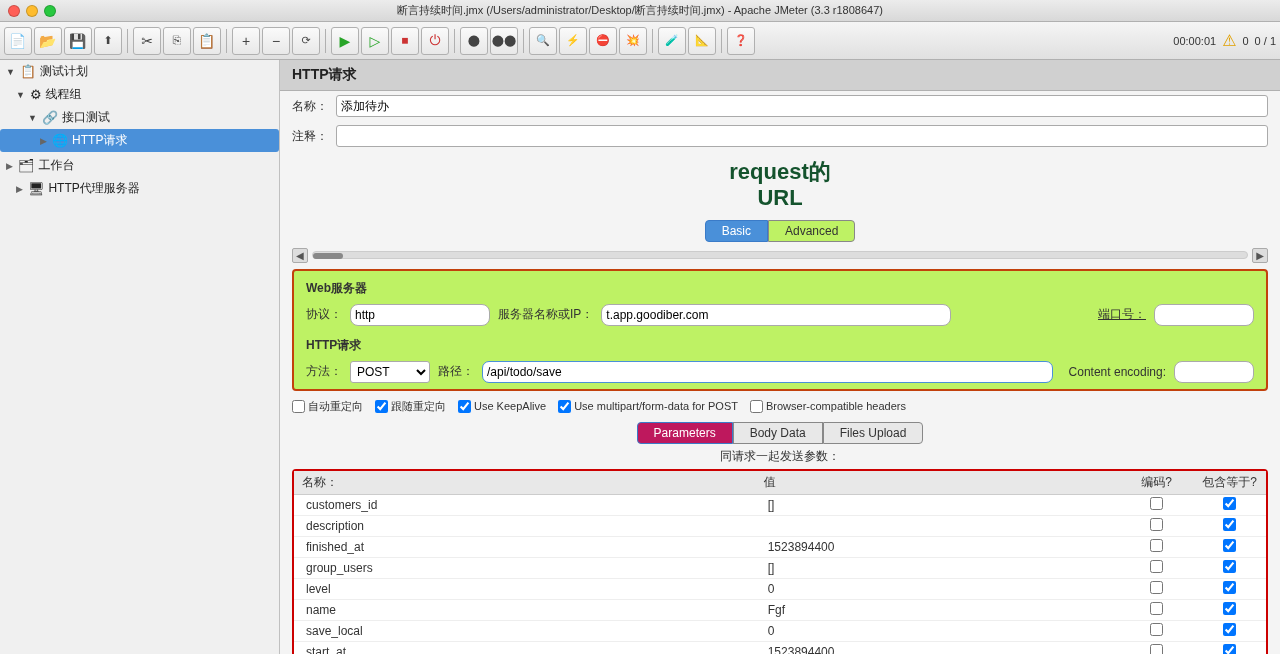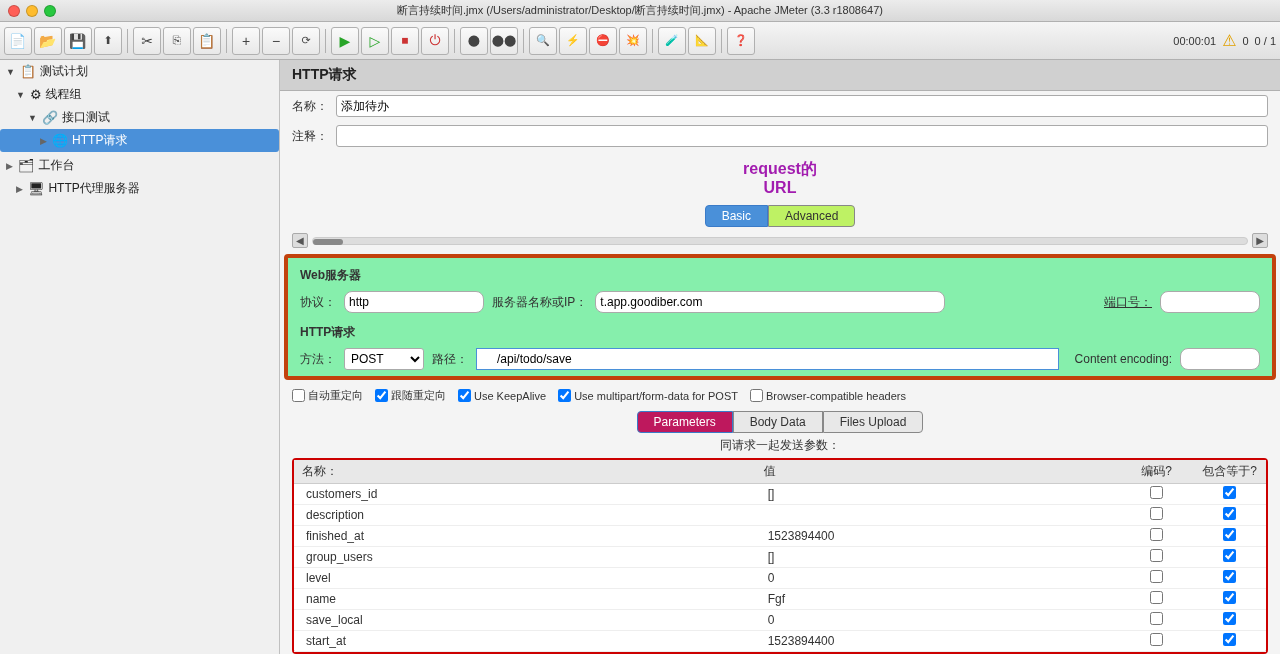--- a/index.html
+++ b/index.html
@@ -168,24 +168,24 @@
     .tab-btn.active {
       background: #4a90d9;
       color: white;
       border-color: #3a7bc8;
     }
     .tab-btn:first-child { border-radius: 4px 0 0 4px; }
     .tab-btn:last-child { border-radius: 0 4px 4px 0; }
 
     
     .red-box {
-      border: 4px solid #c2410c;
+      border: 2px solid #c2410c;
       border-radius: 4px;
-      margin: 4px 4px;
-      background: #86efac;
+      margin: 4px 12px;
+      background: #bef264;
     }
     .red-box-inner {
       padding: 4px 6px;
     }
 
     
     .section-header {
       font-size: 12px;
       font-weight: bold;
       color: #333;
@@ -208,22 +208,22 @@
     }
     .server-input { width: 140px; }
     .ip-input { width: 350px; }
     .port-label { margin-left: auto; text-decoration: underline; }
     .port-input { width: 100px; }
 
     .path-input {
       flex: 1;
       height: 22px;
       border: 1px solid #4a90d9;
-      border-radius: 0;
-      padding: 0 20px;
+      border-radius: 7px;
+      padding: 0 4px;
       font-size: 12px;
       background: white;
     }
 
     .method-select {
       height: 22px;
       border: 1px solid #aaa;
       border-radius: 3px;
       font-size: 12px;
       background: white;
@@ -309,23 +309,23 @@
     .param-table .val-col { width: 300px; }
     .param-table .enc-col { width: 60px; text-align: center; }
     .param-table .inc-col { width: 60px; text-align: center; }
 
     
     .url-annotation {
       text-align: center;
       padding: 8px 0 2px;
     }
     .url-annotation-text {
-      font-size: 16px;
+      font-size: 22px;
       font-weight: bold;
-      color: #a21caf;
+      color: #14532d;
       line-height: 1.2;
     }
 
     
     ::-webkit-scrollbar { width: 8px; height: 8px; }
     ::-webkit-scrollbar-track { background: #f0f0f0; }
     ::-webkit-scrollbar-thumb { background: #b0b0b0; border-radius: 4px; }
 
     
     .scroll-indicator {

